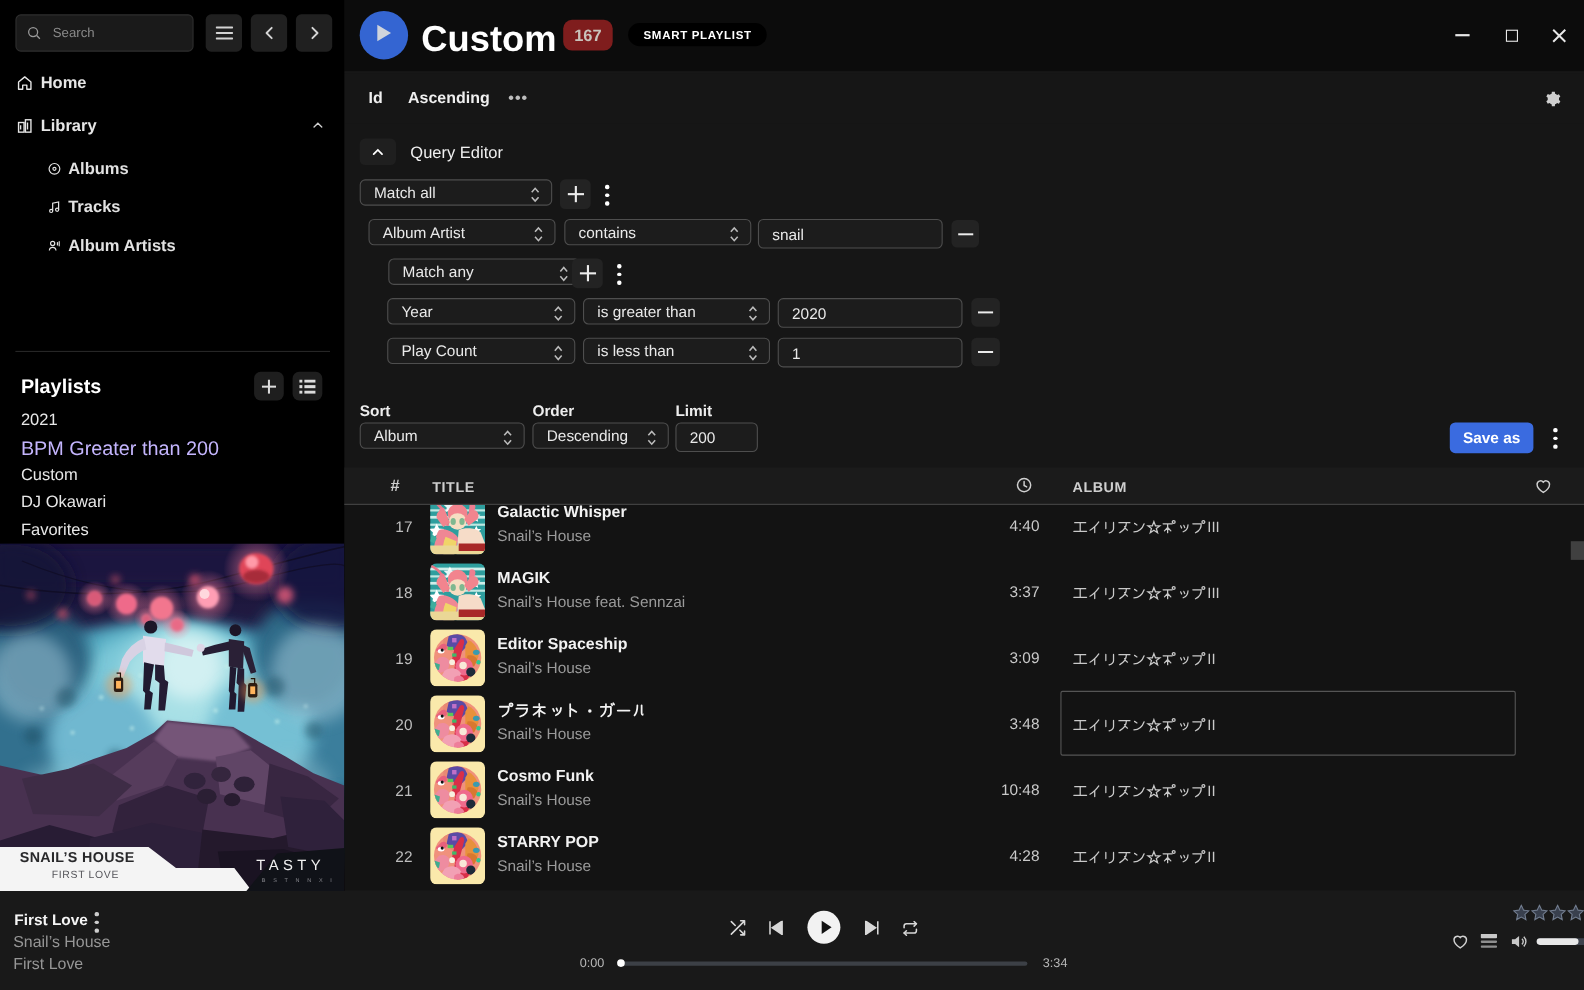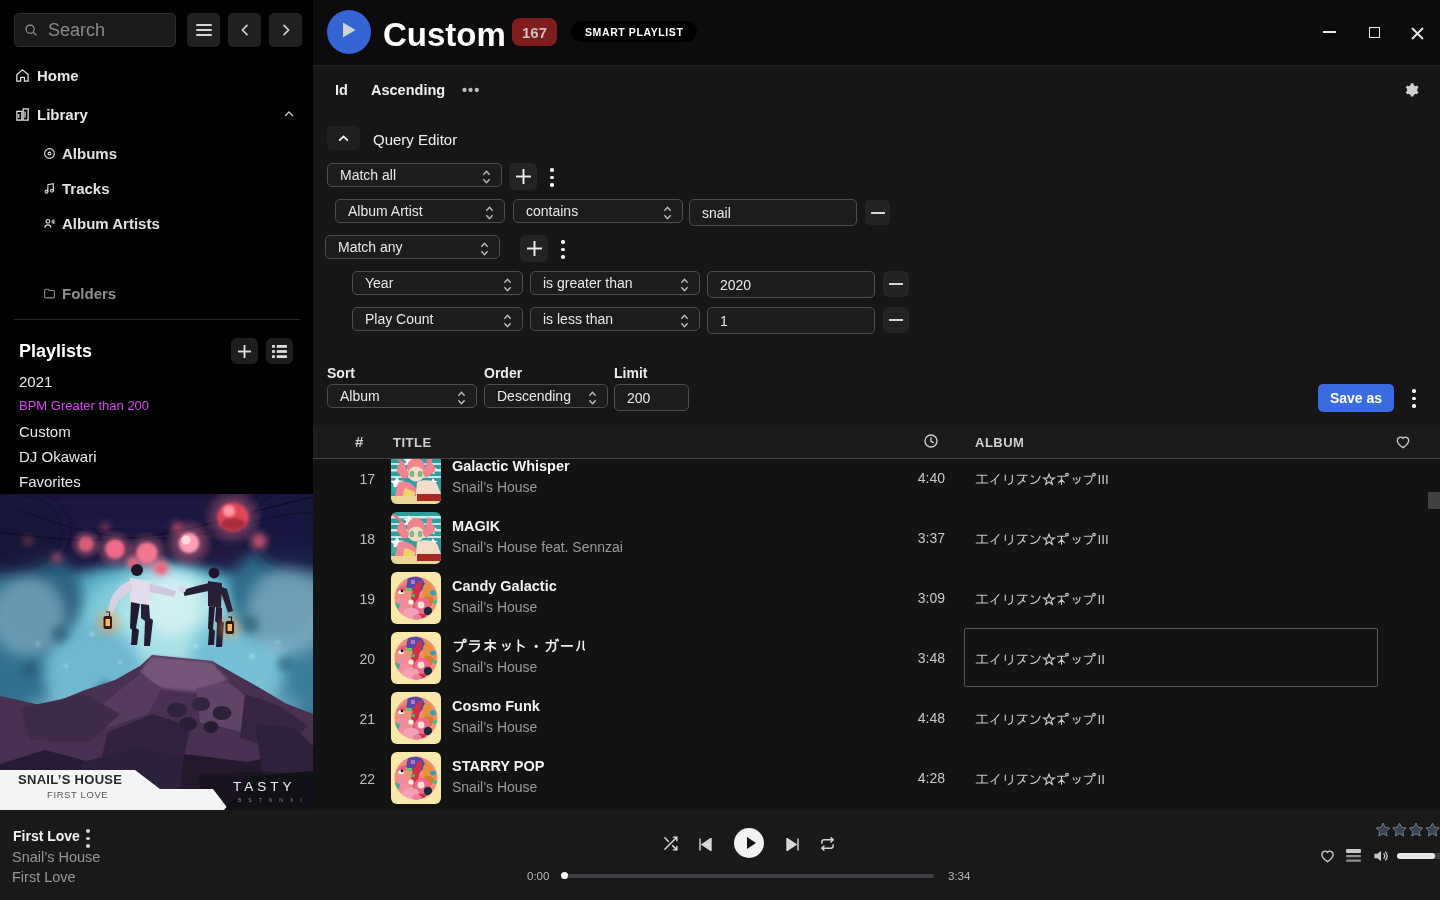--- a/index.html
+++ b/index.html
@@ -1,21 +1,21 @@
 <!DOCTYPE html>
 <html><head>
 <meta charset="utf-8">
 <style>
 * { margin:0; padding:0; box-sizing:border-box; }
 html,body { width:1440px; height:900px; overflow:hidden; background:#000; }
 body { font-family:"Liberation Sans", sans-serif; color:#fff; }
 #app { position:relative; width:1440px; height:900px; background:#141414; }
 
 #sidebar { position:absolute; left:0; top:0; width:313px; height:810px; background:#000; }
-.searchbox { position:absolute; left:14px; top:13px; width:162px; height:34px; background:#1a1a1a; border:1px solid #2e2e2e; border-radius:5px; display:flex; align-items:center; color:#8a8a8a; font-size:18px; }
+.searchbox { position:absolute; left:14px; top:13px; width:162px; height:34px; background:#1a1a1a; border:1px solid #2e2e2e; border-radius:5px; display:flex; align-items:center; color:#8a8a8a; font-size:12px; }
 .sbtn { position:absolute; top:13px; width:33px; height:34px; background:#202020; border-radius:5px; display:flex; align-items:center; justify-content:center; }
 .navitem { position:absolute; left:0; width:313px; height:26px; display:flex; align-items:center; font-size:15px; font-weight:bold; color:#e6e6e6; }
 .navitem .ic { width:15px; height:15px; margin-left:15px; margin-right:7px; flex:0 0 15px; }
 .subitem { position:absolute; left:0; width:313px; height:26px; display:flex; align-items:center; font-size:15px; font-weight:bold; color:#e2e2e2; }
 .subitem .ic { width:13px; height:13px; margin-left:43px; margin-right:6px; flex:0 0 13px; }
 .subitem.dim { color:#8f8f8f; }
 .divider { position:absolute; left:14px; right:13px; height:1px; background:#262626; }
 
 #main { position:absolute; left:313px; top:0; width:1127px; height:810px; background:#161616; }
 #topband { position:absolute; left:0; top:0; width:1127px; height:66px; background:#0c0c0c; border-bottom:1px solid #1f1f1f; }
@@ -110,21 +110,21 @@
           </svg></span></div>
     <div class="sel" style="left:200px;top:199px;width:170px">contains<span class="ud"><svg width="9" height="16" viewBox="0 0 10 18" fill="none" stroke="#bbb" stroke-width="1.6">
             <path d="M1.5 6.5L5 2.5l3.5 4M1.5 11.5L5 15.5l3.5-4"></path>
           </svg></span></div>
     <div class="inp" style="left:376px;top:199px;width:168px">snail</div>
     <div class="mini" style="left:552px;top:200px;width:25px;height:25px">
         <svg width="14" height="14" viewBox="0 0 14 14">
           <rect x="0" y="6.1" width="14" height="1.8" fill="#ececec"></rect>
         </svg>
       </div>
-    <div class="sel" style="left:12px;top:235px;width:175px">Match any<span class="ud"><svg width="9" height="16" viewBox="0 0 10 18" fill="none" stroke="#bbb" stroke-width="1.6">
+    <div class="sel" style="left:40px;top:235px;width:175px">Match any<span class="ud"><svg width="9" height="16" viewBox="0 0 10 18" fill="none" stroke="#bbb" stroke-width="1.6">
             <path d="M1.5 6.5L5 2.5l3.5 4M1.5 11.5L5 15.5l3.5-4"></path>
           </svg></span></div>
     <div class="mini" style="left:207px;top:235px;width:28px;height:27px">
         <svg width="15" height="15" viewBox="0 0 14 14">
           <g fill="#ececec">
             <rect x="6.1" y="0" width="1.8" height="14"></rect>
             <rect x="0" y="6.1" width="14" height="1.8"></rect>
           </g>
         </svg>
       </div>
@@ -345,21 +345,21 @@
               </g>
               <text x="122.6" y="11.6" font-family="Liberation Sans, sans-serif" font-size="13.5" font-weight="normal" fill="#c9c9c9" stroke="none">III</text>
             </svg>
           </div>
       </div>
       <div class="trow" style="top:111px">
         <div class="tnum">19</div>
         <div class="thumb"><svg width="50" height="52">
               <use href="#artB"></use>
             </svg></div>
-        <div class="ttitle">Candy Galactic</div>
+        <div class="ttitle">Editor Spaceship</div>
         <div class="tartist">Snail’s House</div>
         <div class="ttime">3:09</div>
         <div class="talbum">
             <svg width="158" height="18" viewBox="0 0 158 18" style="display:block">
               <g stroke="#c9c9c9" stroke-width="1.15" fill="#c9c9c9" stroke-linecap="round" transform="scale(1.0)">
                 <use href="#k-e" x="0.0" y="0"></use>
                 <use href="#k-i" x="13.4" y="0"></use>
                 <use href="#k-ri" x="26.8" y="0"></use>
                 <use href="#k-a" x="40.2" y="0"></use>
                 <use href="#k-n" x="53.6" y="0"></use>
@@ -412,21 +412,21 @@
           </div>
         <div style="position:absolute;left:651px;top:0px;width:414px;height:59px;border:1px solid #555;border-radius:2px"></div>
       </div>
       <div class="trow" style="top:231px">
         <div class="tnum">21</div>
         <div class="thumb"><svg width="50" height="52">
               <use href="#artB"></use>
             </svg></div>
         <div class="ttitle">Cosmo Funk</div>
         <div class="tartist">Snail’s House</div>
-        <div class="ttime">4:48</div>
+        <div class="ttime">10:48</div>
         <div class="talbum">
             <svg width="158" height="18" viewBox="0 0 158 18" style="display:block">
               <g stroke="#c9c9c9" stroke-width="1.15" fill="#c9c9c9" stroke-linecap="round" transform="scale(1.0)">
                 <use href="#k-e" x="0.0" y="0"></use>
                 <use href="#k-i" x="13.4" y="0"></use>
                 <use href="#k-ri" x="26.8" y="0"></use>
                 <use href="#k-a" x="40.2" y="0"></use>
                 <use href="#k-n" x="53.6" y="0"></use>
                 <use href="#k-star" x="67.0" y="0"></use>
                 <use href="#k-po" x="80.4" y="0"></use>
@@ -505,23 +505,20 @@
     <div class="subitem" style="top:175px"><svg class="ic" viewBox="0 0 24 24" fill="none" stroke="#e2e2e2" stroke-width="2">
           <path d="M9 18V5l10-2v13"></path>
           <circle cx="6.5" cy="18" r="2.6"></circle>
           <circle cx="16.5" cy="16" r="2.6"></circle>
         </svg>Tracks</div>
     <div class="subitem" style="top:210px"><svg class="ic" viewBox="0 0 24 24" fill="none" stroke="#e2e2e2" stroke-width="2">
           <circle cx="9" cy="8" r="3.5"></circle>
           <path d="M3.5 20c0-3.5 2.5-5.5 5.5-5.5s5.5 2 5.5 5.5"></path>
           <path d="M17 6.5v4M20 5v7" stroke-linecap="round"></path>
         </svg>Album Artists</div>
-    <div class="subitem dim" style="top:280px"><svg class="ic" viewBox="0 0 24 24" fill="none" stroke="#8f8f8f" stroke-width="2" stroke-linejoin="round">
-          <path d="M3 6a2 2 0 012-2h4l2.5 2.5H19a2 2 0 012 2V18a2 2 0 01-2 2H5a2 2 0 01-2-2z"></path>
-        </svg>Folders</div>
     <div class="divider" style="top:319px"></div>
     <div style="position:absolute;left:19px;top:341px;font-size:18px;font-weight:bold;color:#fff">Playlists</div>
     <div class="sbtn" style="left:231px;top:338px;width:27px;height:26px;background:#1e1e1e;border-radius:6px">
         <svg width="13" height="13" viewBox="0 0 14 14">
           <g fill="#dcdcdc">
             <rect x="6" y="0" width="2" height="14"></rect>
             <rect x="0" y="6" width="14" height="2"></rect>
           </g>
         </svg>
       </div>
@@ -531,21 +528,21 @@
             <rect x="0" y="0" width="3" height="3"></rect>
             <rect x="5" y="0" width="11" height="3"></rect>
             <rect x="0" y="5.5" width="3" height="3"></rect>
             <rect x="5" y="5.5" width="11" height="3"></rect>
             <rect x="0" y="11" width="3" height="3"></rect>
             <rect x="5" y="11" width="11" height="3"></rect>
           </g>
         </svg>
       </div>
     <div style="position:absolute;left:19px;top:373px;font-size:15px;color:#e8e8e8">2021</div>
-    <div style="position:absolute;left:19px;top:398px;font-size:13px;color:#d946ef">BPM Greater than 200</div>
+    <div style="position:absolute;left:19px;top:398px;font-size:18px;color:#c4b5fd">BPM Greater than 200</div>
     <div style="position:absolute;left:19px;top:423px;font-size:15px;color:#e8e8e8">Custom</div>
     <div style="position:absolute;left:19px;top:448px;font-size:15px;color:#e8e8e8">DJ Okawari</div>
     <div style="position:absolute;left:19px;top:473px;font-size:15px;color:#e8e8e8">Favorites</div>
   </div>
   <div id="art">
   <svg width="313" height="316" viewBox="0 0 313 316">
     <defs>
       <linearGradient id="sky" x1="0" y1="0" x2="0" y2="1">
         <stop offset="0" stop-color="#1a1538"></stop>
             <stop offset="0.6" stop-color="#2a2150"></stop>

